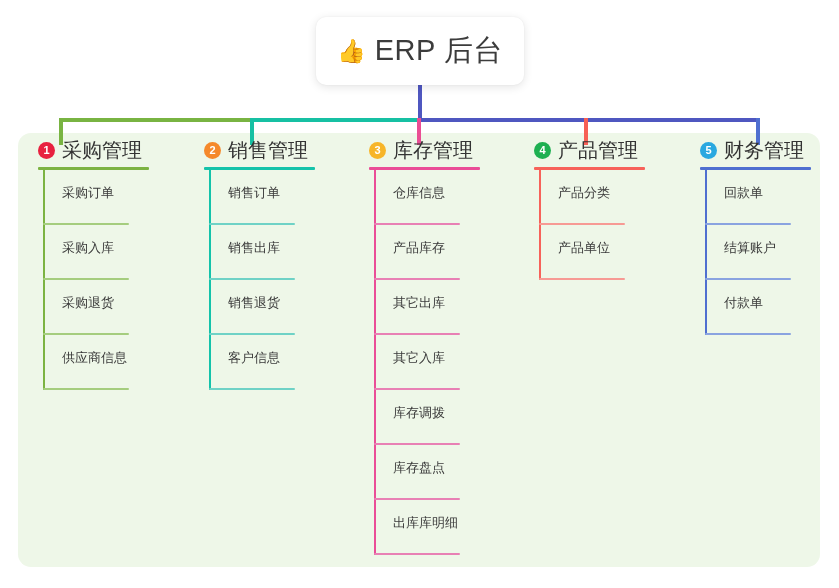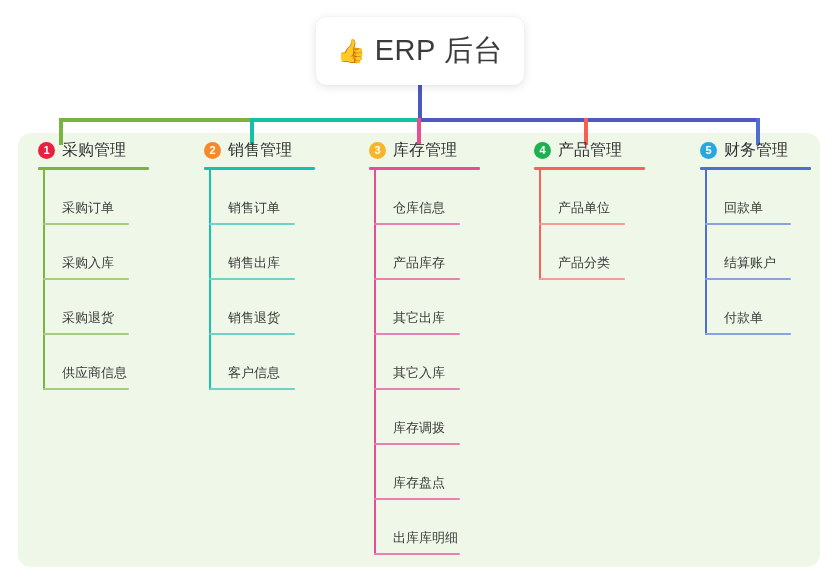--- a/index.html
+++ b/index.html
@@ -91,21 +91,21 @@
     height: 17px;
     border-radius: 50%;
     color: #ffffff;
     font-size: 11px;
     line-height: 17px;
     text-align: center;
     font-weight: bold;
     flex: 0 0 auto;
   }
   .col-title {
-    font-size: 16px;
+    font-size: 20px;
     color: #333333;
     white-space: nowrap;
   }
   .head-rule {
     height: 3px;
     width: 111px;
     margin-left: 18px;
     border-radius: 1px;
   }
   .spine-wrap {
@@ -124,21 +124,21 @@
     height: 55px;
     box-sizing: border-box;
     padding-left: 19px;
     display: flex;
     align-items: flex-end;
   }
   .leaf-label {
     font-size: 13px;
     color: #3a3a3a;
     white-space: nowrap;
-    padding-bottom: 8px;
+    padding-bottom: 23px;
   }
   .leaf-rule {
     position: absolute;
     left: 0;
     bottom: 0;
     height: 2px;
     width: 86px;
     border-radius: 1px;
   }
 </style>
@@ -260,27 +260,27 @@
     </div>
     <div class="column" style="left: 516px;">
       <div class="col-head">
         <span class="badge" style="background: rgb(30, 176, 81);">4</span>
         <span class="col-title">产品管理</span>
       </div>
       <div class="head-rule" style="background: rgb(247, 98, 90);"></div>
       <div class="spine-wrap">
         <div class="spine" style="background: rgb(247, 98, 90);"></div>
         <div class="leaf">
+          <span class="leaf-label">产品分类</span>
+          <div class="leaf-rule" style="background: rgb(247, 154, 148);"></div>
+        </div>
+        <div class="leaf">
           <span class="leaf-label">产品单位</span>
           <div class="leaf-rule" style="background: rgb(247, 154, 148);"></div>
         </div>
-        <div class="leaf">
-          <span class="leaf-label">产品分类</span>
-          <div class="leaf-rule" style="background: rgb(247, 154, 148);"></div>
-        </div>
       </div>
     </div>
     <div class="column" style="left: 682px;">
       <div class="col-head">
         <span class="badge" style="background: rgb(41, 168, 224);">5</span>
         <span class="col-title">财务管理</span>
       </div>
       <div class="head-rule" style="background: rgb(79, 111, 208);"></div>
       <div class="spine-wrap">
         <div class="spine" style="background: rgb(79, 111, 208);"></div>

